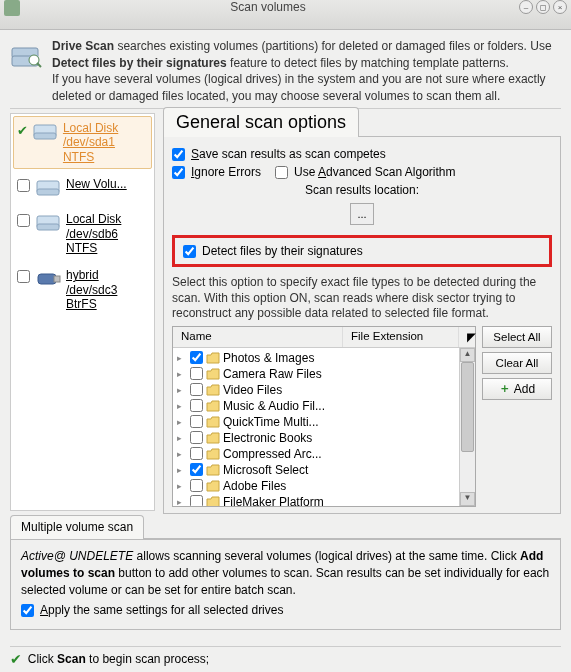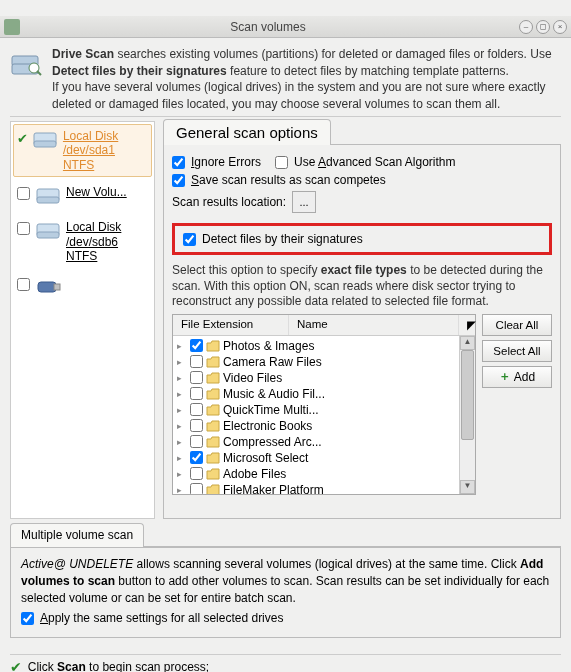--- a/index.html
+++ b/index.html
@@ -1,48 +1,48 @@
 <!DOCTYPE html>
 <html><head>
 <meta charset="utf-8">
 <style>
 * { box-sizing: border-box; margin: 0; padding: 0; font-family: "Segoe UI", Tahoma, sans-serif; font-size: 12px; }
 body { background: #f0f0ef; width: 571px; height: 672px; overflow: hidden; }
-.titlebar { height: 22px; background: linear-gradient(#e8e8e6,#d8d8d6); display: flex; align-items: center; border-bottom: 1px solid #bbb; padding: 0 4px; margin-top: 16px; }
+.titlebar { height: 30px; background: linear-gradient(#e8e8e6,#d8d8d6); display: flex; align-items: flex-start; border-bottom: 1px solid #bbb; padding: 0 4px; }
 .titlebar .title { flex: 1; text-align: center; color: #444; font-size: 12px; }
 .winbtn { width: 14px; height: 14px; border: 1px solid #999; border-radius: 7px; margin-left: 3px; background: #eee; display:inline-flex;align-items:center;justify-content:center;font-size:8px;color:#555; }
 .app-icon { width:16px; height:16px; background:#8a8; border-radius:2px; }
 .content { padding: 8px 10px 6px 10px; }
 .intro { display: flex; gap: 10px; }
 .intro-icon { width: 32px; height: 32px; flex-shrink:0; }
 .intro-text { font-size: 11.5px; color: #333; line-height: 1.35; }
 .intro-text b { font-weight: bold; }
 .hr { border: none; border-top: 1px solid #ccc; margin: 4px 0; }
 .main-row { display: flex; gap: 8px; height: 398px; }
 .vol-panel { width: 145px; border: 1px solid #ccc; background: #fff; padding: 0; overflow: hidden; }
 .vol-item { display: flex; align-items: flex-start; padding: 6px 4px; gap: 4px; border-bottom: 1px solid transparent; }
 .vol-item.selected { background: #fdf3e6; border: 1px solid #e8c48a; border-radius: 2px; margin: 2px; padding: 4px 2px; }
 .vol-item input[type=checkbox] { margin: 2px 2px 0 2px; }
 .vol-item .disk-icon { width: 26px; height: 22px; flex-shrink:0; }
 .vol-item .vol-text { line-height: 1.2; font-size: 11px; text-decoration: underline; }
 .vol-item.selected .vol-text { color: #e08b2f; }
 .right-panel { flex: 1; display: flex; flex-direction: column; }
 .tab-bar { display: flex; align-items: flex-end; height: 24px; }
-.tab { border: 1px solid #bbb; border-bottom: none; background: #f6f6f4; padding: 4px 12px; border-radius: 4px 4px 0 0; font-size: 15px; }
+.tab { border: 1px solid #bbb; border-bottom: none; background: #f6f6f4; padding: 4px 12px; border-radius: 4px 4px 0 0; font-size: 18px; }
 .tab-bar .filler { flex:1; border-bottom: 1px solid #bbb; }
 .tab-body { border: 1px solid #bbb; border-top: none; flex: 1; padding: 10px 8px 6px 8px; background: #f0f0ef; }
 .opt-row { display: flex; align-items: center; gap: 14px; margin-bottom: 4px; }
 .cb { display: flex; align-items: center; gap: 4px; font-size: 12px; }
 .cb input { margin-right: 2px; }
-.path-row { display: flex; align-items: center; gap: 6px; margin: 4px 0 10px 0; }
+.path-row { display: flex; align-items: center; gap: 6px; margin: 4px 0 10px 0; flex-direction: column; }
 .path-row input[type=text] { flex: 1; height: 22px; padding: 0 4px; border: 1px solid #aaa; background: #fff; font-size: 11.5px; }
 .path-row .browse { width: 24px; height: 22px; border: 1px solid #aaa; background: #eee; font-size: 11px; }
 .detect-box { border: 3px solid #d22; padding: 6px 8px; margin: 0 0 8px 0; background: #f0f0ef; }
 .detect-desc { font-size: 11px; color: #333; line-height: 1.3; margin-bottom: 4px; }
-.detect-desc b { font-weight: bold; }
+.detect-desc b { font-weight: normal; }
 .grid-wrap { display: flex; gap: 6px; }
 .grid { flex: 1; border: 1px solid #aaa; background: #fff; }
 .grid-head { display: flex; background: #f0f0ef; border-bottom: 1px solid #ccc; }
 .grid-head .col { padding: 3px 8px; font-size: 11.5px; }
 .grid-head .col1 { width: 170px; border-right: 1px solid #ddd; }
 .grid-head .col2 { flex: 1; border-right: 1px solid #ddd; }
 .grid-head .sb { width: 16px; }
 .grid-body { display: flex; }
 .grid-rows { flex: 1; padding: 2px 2px; max-height: 158px; overflow: hidden; }
 .tree-row { display: flex; align-items: center; gap: 3px; padding: 1px 2px; font-size: 11.5px; }
@@ -126,66 +126,67 @@
         <span class="vol-text"><span>Local Disk</span><br><span>/dev/sdb6</span><br><span>NTFS</span></span>
       </div>
       <div class="vol-item">
         <input type="checkbox" style="">
         <span class="disk-icon">
             <svg width="26" height="22">
               <rect x="2" y="6" width="18" height="10" rx="3" fill="#5a7aad" stroke="#3a5a8d"></rect>
               <rect x="18" y="8" width="6" height="6" fill="#c0c0c0" stroke="#888"></rect>
             </svg>
           </span>
+        <span class="vol-text"><span>hybrid</span><br><span>/dev/sdc3</span><br><span>BtrFS</span></span>
       </div>
     </div>
 
     <div class="right-panel">
       <div class="tab-bar">
         <div class="tab">General scan options</div>
         <div class="filler"></div>
       </div>
       <div class="tab-body">
+        <div class="opt-row">
+          <label class="cb">
+              <input type="checkbox" checked="" style=""> 
+              <span><span class="u">S</span>ave scan results as scan competes</span>
+            </label>
+        </div>
         <div class="opt-row">
           <label class="cb">
               <input type="checkbox" checked="" style=""> 
               <span><span class="u">I</span>gnore Errors</span>
             </label>
           <label class="cb">
               <input type="checkbox" style=""> 
               <span>Use <span class="u">A</span>dvanced Scan Algorithm</span>
             </label>
         </div>
-        <div class="opt-row">
-          <label class="cb">
-              <input type="checkbox" checked="" style=""> 
-              <span><span class="u">S</span>ave scan results as scan competes</span>
-            </label>
-        </div>
         <div class="path-row">
           <span>Scan results location:</span>
           <button class="browse">...</button>
         </div>
 
         <div class="detect-box">
           <label class="cb">
               <input type="checkbox" checked="" style=""> 
               <span>Detect files by their signatures</span>
             </label>
         </div>
 
         <div class="detect-desc">
           <span>Select this option to specify </span><b>exact file types</b><span> to be detected during the scan. With this option ON, scan reads where disk sector trying to reconstruct any possible data related to selected file format.</span>
         </div>
 
         <div class="grid-wrap">
           <div class="grid">
             <div class="grid-head">
+              <div class="col col1">Name</div>
               <div class="col col2">File Extension</div>
-              <div class="col col1">Name</div>
               <div class="col sb">◤</div>
             </div>
             <div class="grid-body">
               <div class="grid-rows" id="grid-rows">
                   <div class="tree-row">
                     <span class="expander">▸</span>
                     <input type="checkbox" checked="" style="">
                     <span class="folder">
                       <svg width="14" height="12">
                         <path d="M1 3 L5 3 L6 1 L13 1 L13 11 L1 11 Z" fill="#f5d77a" stroke="#caa742"></path>
@@ -287,22 +288,22 @@
               <div class="scrollbar">
                 <div class="sb-btn">▲</div>
                 <div class="sb-track">
                     <div class="sb-thumb"></div>
                   </div>
                 <div class="sb-btn">▼</div>
               </div>
             </div>
           </div>
           <div class="side-btns">
+            <button>Select All</button>
             <button>Clear All</button>
-            <button>Select All</button>
             <button>
                 <span style="color:#2a8a2a;font-weight:bold;">＋</span>
                 <span>Add</span>
               </button>
           </div>
         </div>
       </div>
     </div>
   </div>
 

